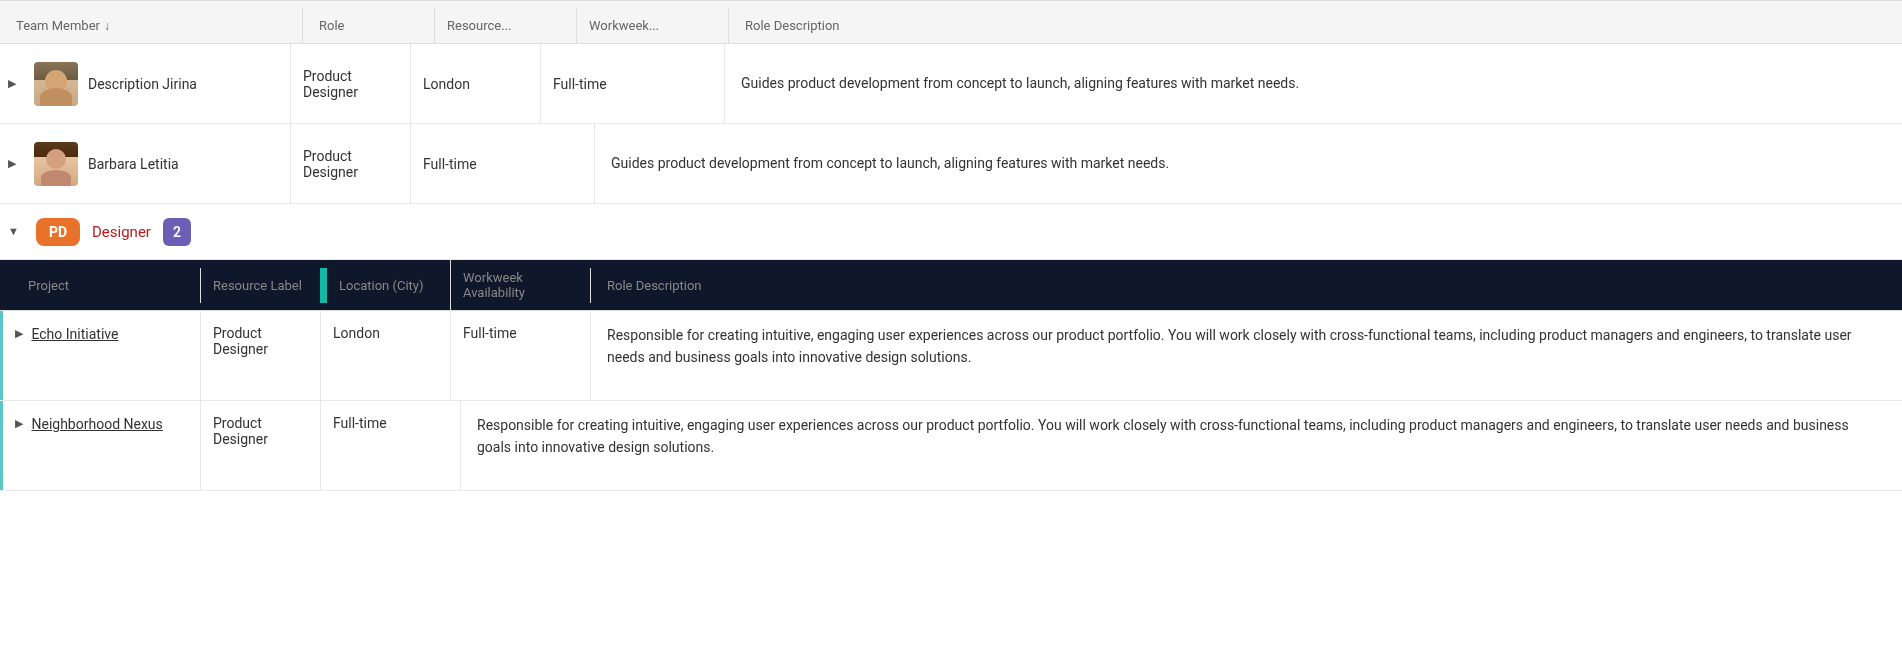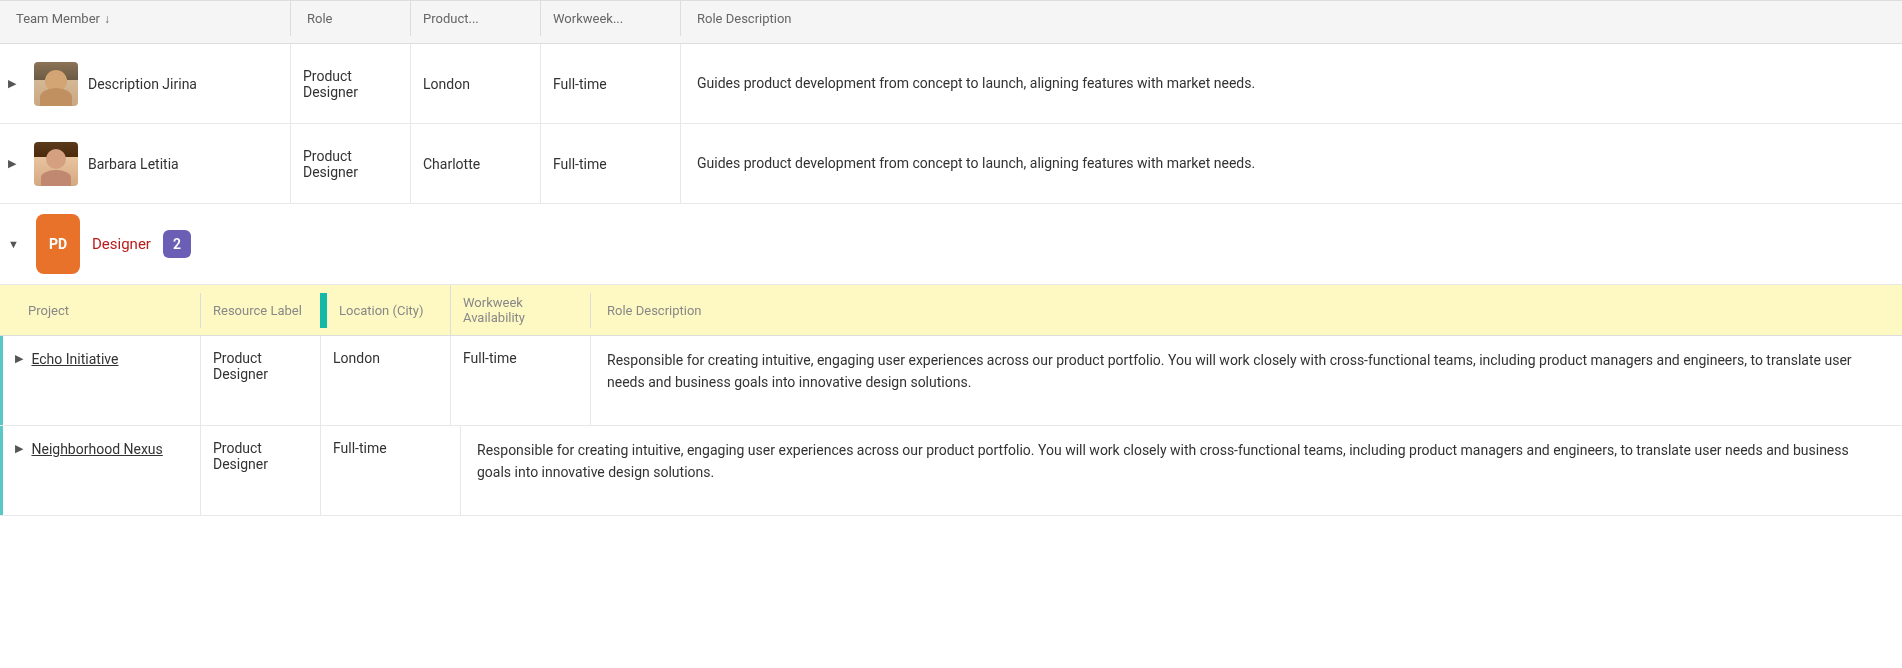--- a/index.html
+++ b/index.html
@@ -12,25 +12,26 @@
 
     .table-container {
       width: 1902px;
       min-height: 668px;
       overflow: hidden;
     }
 
     
     .header-row {
       display: flex;
-      align-items: flex-start;
+      align-items: flex-end;
       background: #f5f5f5;
       border-bottom: 1px solid #ddd;
       border-top: 1px solid #ddd;
       min-height: 44px;
+      gap: 12px;
     }
 
     .header-row .col-member {
       width: 290px;
       padding: 10px 16px;
       color: #666;
       font-size: 13px;
       display: flex;
       align-items: center;
       gap: 4px;
@@ -207,36 +208,37 @@
     .data-row .col-desc {
       flex: 1;
       padding: 12px 16px;
       font-size: 14px;
       color: #333;
       border-left: 1px solid #e8e8e8;
       align-self: stretch;
       display: flex;
       align-items: center;
       line-height: 1.5;
+      margin-left: 44px;
     }
 
     
     .group-header-row {
       display: flex;
       align-items: center;
       border-bottom: 1px solid #e8e8e8;
       min-height: 56px;
       background: #fff;
       padding: 10px 8px;
       gap: 12px;
     }
 
     .group-icon {
       width: 44px;
-      height: 60px;
+      height: 28px;
       border-radius: 8px;
       background: #e8722a;
       display: flex;
       align-items: center;
       justify-content: center;
       color: #fff;
       font-weight: 700;
       font-size: 14px;
       flex-shrink: 0;
     }
@@ -257,21 +259,21 @@
       align-items: center;
       justify-content: center;
       font-size: 14px;
       font-weight: 600;
     }
 
     
     .sub-header-row {
       display: flex;
       align-items: center;
-      background: #fef9c3;
+      background: #0f172a;
       border-bottom: 1px solid #ddd;
       min-height: 44px;
     }
 
     .sub-header-row .sub-col-project {
       width: 200px;
       padding: 10px 16px 10px 28px;
       color: #888;
       font-size: 13px;
     }
@@ -398,21 +400,21 @@
 <div class="table-container">
   <div class="header-row">
     <div class="col-member">
       <span>Team Member</span>
       <span class="sort-arrow">↓</span>
     </div>
     <div class="col-role">
       <span>Role</span>
     </div>
     <div class="col-location">
-      <span>Product...</span>
+      <span>Resource...</span>
     </div>
     <div class="col-workweek">
       <span>Workweek...</span>
     </div>
     <div class="col-desc">
       <span>Role Description</span>
     </div>
   </div>
 
   <div class="data-row">
@@ -437,23 +439,20 @@
 
   <div class="data-row">
     <div class="col-member">
       <span class="expand-toggle">▶</span>
       <div class="avatar avatar-barbara"></div>
       <span class="member-name">Barbara Letitia</span>
     </div>
     <div class="col-role">
       <span>Product Designer</span>
     </div>
-    <div class="col-location">
-      <span>Charlotte</span>
-    </div>
     <div class="col-workweek">
       <span>Full-time</span>
     </div>
     <div class="col-desc">
       <span>Guides product development from concept to launch, aligning features with market needs.</span>
     </div>
   </div>
 
   <div class="group-header-row">
     <span class="expand-toggle">▼</span>

